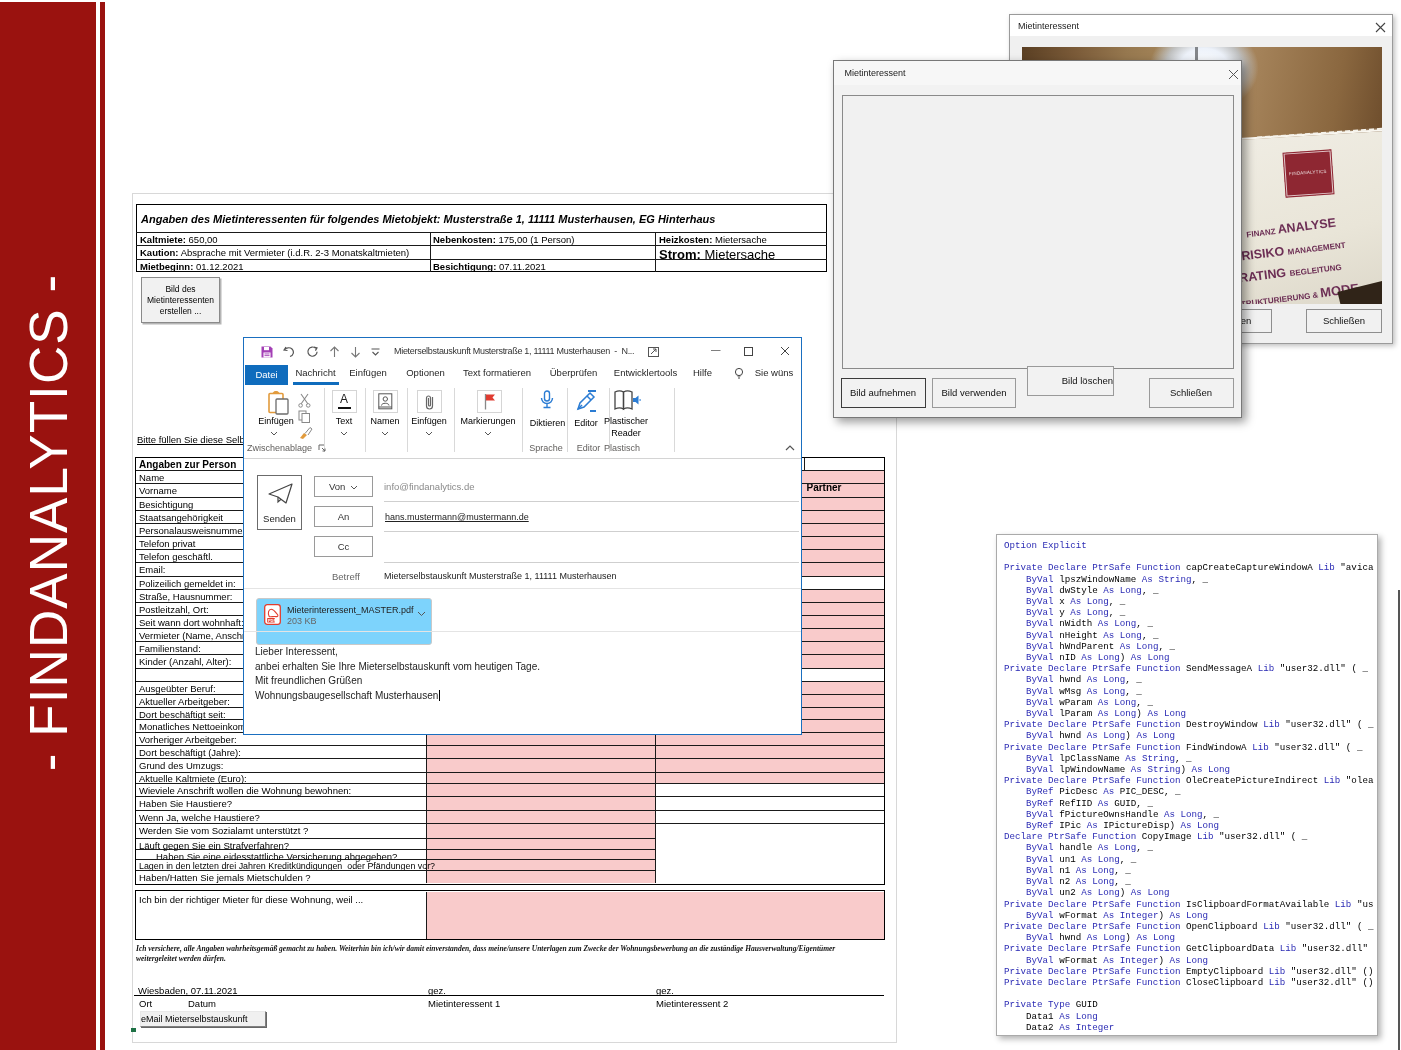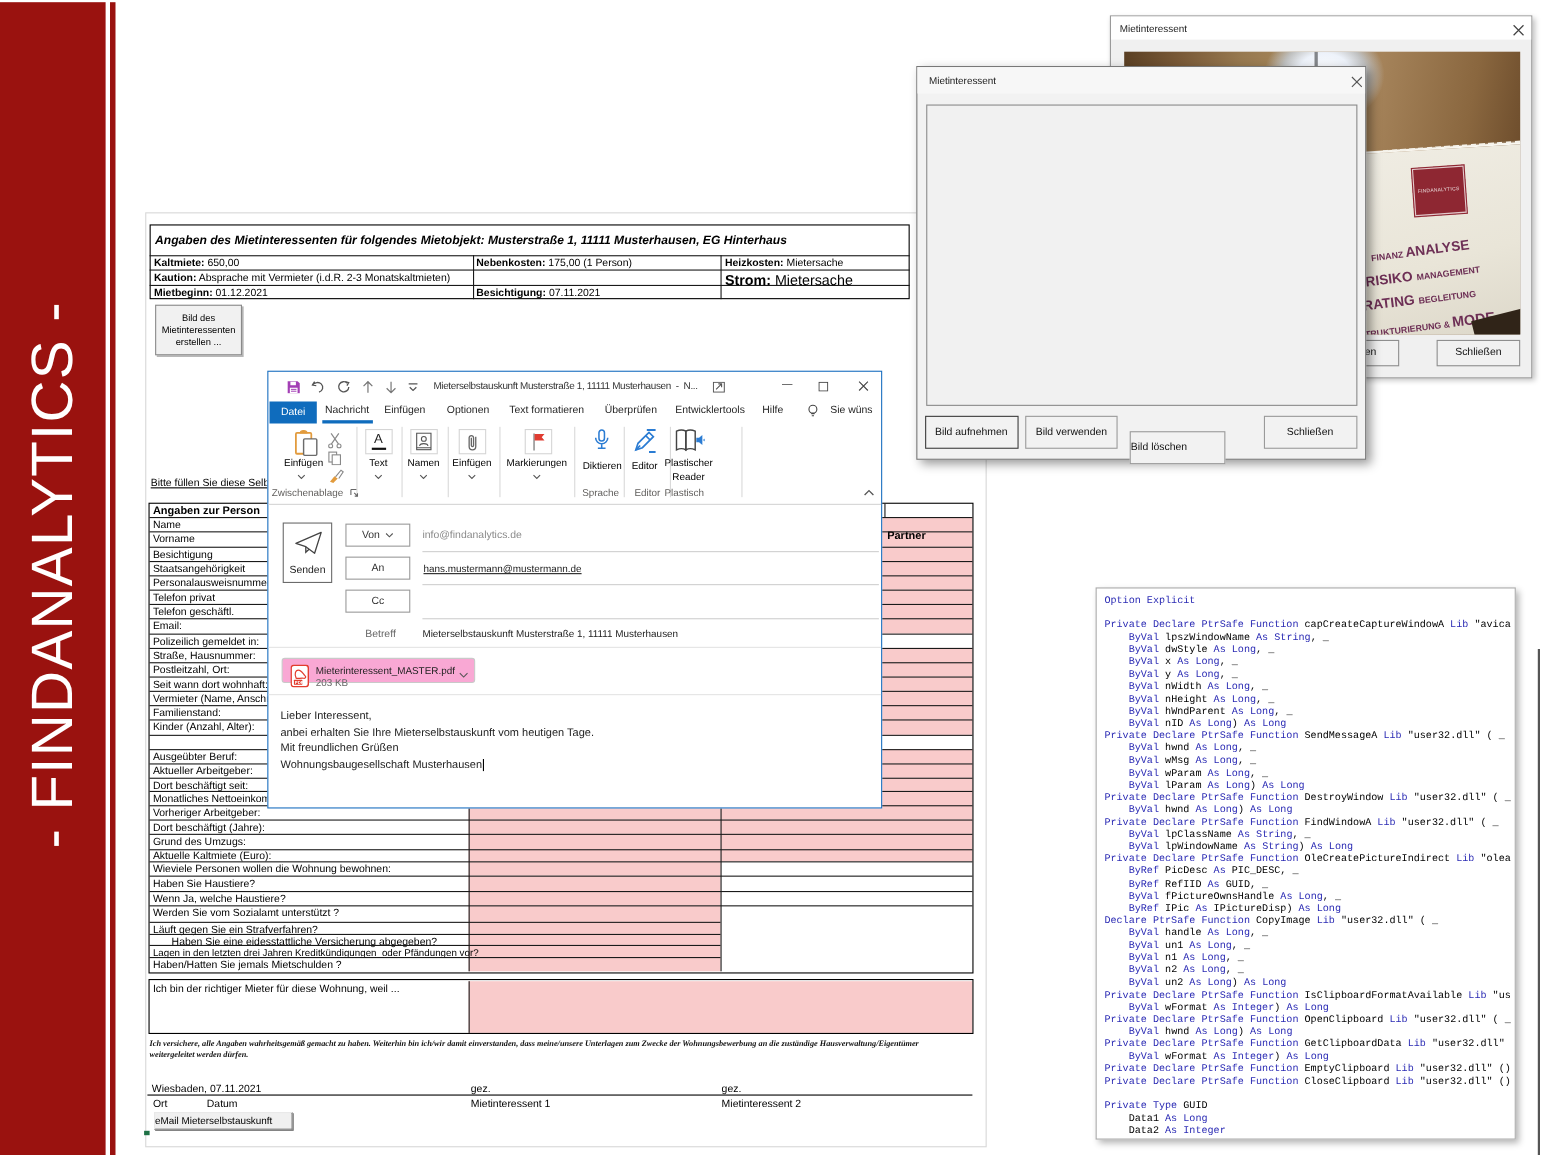--- a/index.html
+++ b/index.html
@@ -104,21 +104,21 @@
 <div class="lbl" style="left:139px;top:642.5px">Familienstand:</div>
 <div class="lbl" style="left:139px;top:655.5px">Kinder (Anzahl, Alter):</div>
 <div class="lbl" style="left:139px;top:682.5px">Ausgeübter Beruf:</div>
 <div class="lbl" style="left:139px;top:695.5px">Aktueller Arbeitgeber:</div>
 <div class="lbl" style="left:139px;top:708.5px">Dort beschäftigt seit:</div>
 <div class="lbl" style="left:139px;top:720.5px">Monatliches Nettoeinkommen:</div>
 <div class="lbl" style="left:139px;top:733.5px">Vorheriger Arbeitgeber:</div>
 <div class="lbl" style="left:139px;top:746.5px">Dort beschäftigt (Jahre):</div>
 <div class="lbl" style="left:139px;top:759.5px">Grund des Umzugs:</div>
 <div class="lbl" style="left:139px;top:773.0px">Aktuelle Kaltmiete (Euro):</div>
-<div class="lbl" style="left:139px;top:784.5px">Wieviele Personen wollen die Wohnung bewohnen:</div>
+<div class="lbl" style="left:139px;top:784.5px">Wieviele Anschrift wollen die Wohnung bewohnen:</div>
 <div class="lbl" style="left:139px;top:797.5px">Haben Sie Haustiere?</div>
 <div class="lbl" style="left:139px;top:811.5px">Wenn Ja, welche Haustiere?</div>
 <div class="lbl" style="left:139px;top:824.5px">Werden Sie vom Sozialamt unterstützt ?</div>
 <div class="lbl" style="left:139px;top:839.5px">Läuft gegen Sie ein Strafverfahren?</div>
 <div class="lbl" style="left:156px;top:850.5px">Haben Sie eine eidesstattliche Versicherung abgegeben?</div>
 <div class="lbl" style="left:139px;top:860.5px;font-size:8.9px">Lagen in den letzten drei Jahren Kreditkündigungen&nbsp; oder Pfändungen vor?</div>
 <div class="lbl" style="left:139px;top:871.5px">Haben/Hatten Sie jemals Mietschulden ?</div>
 <div class="hl" style="left:136px;top:470px;width:747.5px"></div>
 <div class="hl" style="left:136px;top:483px;width:747.5px"></div>
 <div class="hl" style="left:136px;top:497px;width:747.5px"></div>
@@ -243,21 +243,21 @@
   </div>
 <div class="a" style="left:832.5px;top:60px;width:409px;height:358px;background:#f2f2f2;border:1px solid #787878;box-shadow:4px 4px 9px rgba(0,0,0,0.40)">
     <div class="a" style="left:0;top:0;width:100%;height:24px;background:#f7f7f7"></div>
     <div class="a" style="left:11px;top:7px;font-size:9px;color:#222">Mietinteressent</div>
     <svg class="a" style="left:394px;top:8px" width="11" height="11" viewBox="0 0 11 11">
       <path d="M1 1 L10 10 M10 1 L1 10" stroke="#555" stroke-width="1" fill="none"></path>
     </svg>
     <div class="a" style="left:8px;top:34px;width:392px;height:274px;background:#f1f1f1;border:1px solid #8a8a8a"></div>
     <div style="position:absolute;top:317px;height:30px;background:#f2f2f2;font-size:9.5px;text-align:center;line-height:28px;color:#111;left:7px;width:85px;border:1.5px solid #3c3c3c">Bild aufnehmen</div>
     <div style="position:absolute;top:317px;height:30px;background:#f2f2f2;font-size:9.5px;text-align:center;line-height:28px;color:#111;left:98.5px;width:84px;border:1px solid #9a9a9a">Bild verwenden</div>
-    <div style="position:absolute;top:331px;height:30px;background:#f2f2f2;font-size:9.5px;text-align:left;line-height:28px;color:#111;left:193.5px;width:87px;border:1px solid #9a9a9a">Bild löschen</div>
+    <div style="position:absolute;top:305px;height:30px;background:#f2f2f2;font-size:9.5px;text-align:right;line-height:28px;color:#111;left:193.5px;width:87px;border:1px solid #9a9a9a">Bild löschen</div>
     <div style="position:absolute;top:317px;height:30px;background:#f2f2f2;font-size:9.5px;text-align:center;line-height:28px;color:#111;left:315px;width:85px;border:1px solid #9a9a9a">Schließen</div>
   </div>
 <div class="a" style="left:243px;top:337px;width:559px;height:398px;background:#fff;border:1px solid #1a6fc0;overflow:hidden;font-size:9.5px;letter-spacing:0px">
     <svg class="a" style="left:17px;top:8px" width="12" height="12" viewBox="0 0 12 12">
       <path d="M0.5 0.5 h9 l2 2 v9 h-11 z" fill="#a33fb5"></path>
       <rect x="3" y="1" width="5" height="3.2" fill="#fff"></rect>
       <rect x="2.5" y="6.5" width="7" height="5" fill="#fff"></rect>
       <rect x="3.5" y="7.5" width="5" height="0.9" fill="#a33fb5"></rect>
       <rect x="3.5" y="9.2" width="5" height="0.9" fill="#a33fb5"></rect>
     </svg>
@@ -411,21 +411,21 @@
     <div style="position:absolute;left:70px;width:59px;height:21px;border:1px solid #9a9a9a;text-align:center;color:#333;top:168px;line-height:20px">An</div>
     <div style="position:absolute;left:70px;width:59px;height:21px;border:1px solid #9a9a9a;text-align:center;color:#333;top:198px;line-height:20px">Cc</div>
     <div class="a" style="left:140px;top:143px;color:#8a8a8a;font-size:9.5px">info@findanalytics.de</div>
     <div class="a" style="left:141px;top:174px;color:#222;font-size:9px;text-decoration:underline">hans.mustermann@mustermann.de</div>
     <div class="a" style="left:140px;top:162.5px;width:415px;height:1px;background:#cfcfcf"></div>
     <div class="a" style="left:140px;top:193px;width:415px;height:1px;background:#cfcfcf"></div>
     <div class="a" style="left:140px;top:224px;width:415px;height:1px;background:#cfcfcf"></div>
     <div class="a" style="left:88px;top:233px;color:#666;font-size:9.5px">Betreff</div>
     <div class="a" style="left:140px;top:233px;color:#222;font-size:9px">Mieterselbstauskunft Musterstraße 1, 11111 Musterhausen</div>
     <div class="a" style="left:0;top:250px;width:559px;height:1px;background:#e4e4e4"></div>
-    <div class="a" style="left:12px;top:260px;width:176px;height:23px;border:1px solid #c9c9c9;border-radius:3px;background:#f9a8d4">
+    <div class="a" style="left:12px;top:260px;width:176px;height:47px;border:1px solid #c9c9c9;border-radius:3px;background:#7dd3fc">
       <svg style="position:absolute;left:7px;top:5px" width="17" height="21" viewBox="0 0 17 21">
         <rect x="0.7" y="0.7" width="15.6" height="19.6" rx="2.5" stroke="#e23d2e" stroke-width="1.3" fill="#fff"></rect>
         <path d="M5.2 12.5 C3.4 9 4.6 5.2 7.2 5.2 C10.2 5.2 11.8 9 13.2 10.2 C14.6 11.4 13.8 13 12 12.6 C9.6 12 6.8 13.4 5.2 12.5z" fill="none" stroke="#e23d2e" stroke-width="1.1"></path>
         <rect x="3.2" y="14" width="7.6" height="4.6" rx="0.5" fill="#e23d2e"></rect>
         <text x="4" y="17.8" font-size="3.9" fill="#fff" font-family="Liberation Sans" font-weight="bold">PDF</text>
       </svg>
       <div style="position:absolute;left:30px;top:5.5px;color:#222;font-size:9px">Mieterinteressent_MASTER.pdf</div>
       <div style="position:absolute;left:30px;top:17px;color:#666;font-size:9px">203 KB</div>
       <svg style="position:absolute;left:160px;top:12px" width="9" height="6" viewBox="0 0 9 6">
         <path d="M1 1 L4.5 4.5 L8 1" stroke="#555" fill="none"></path>

